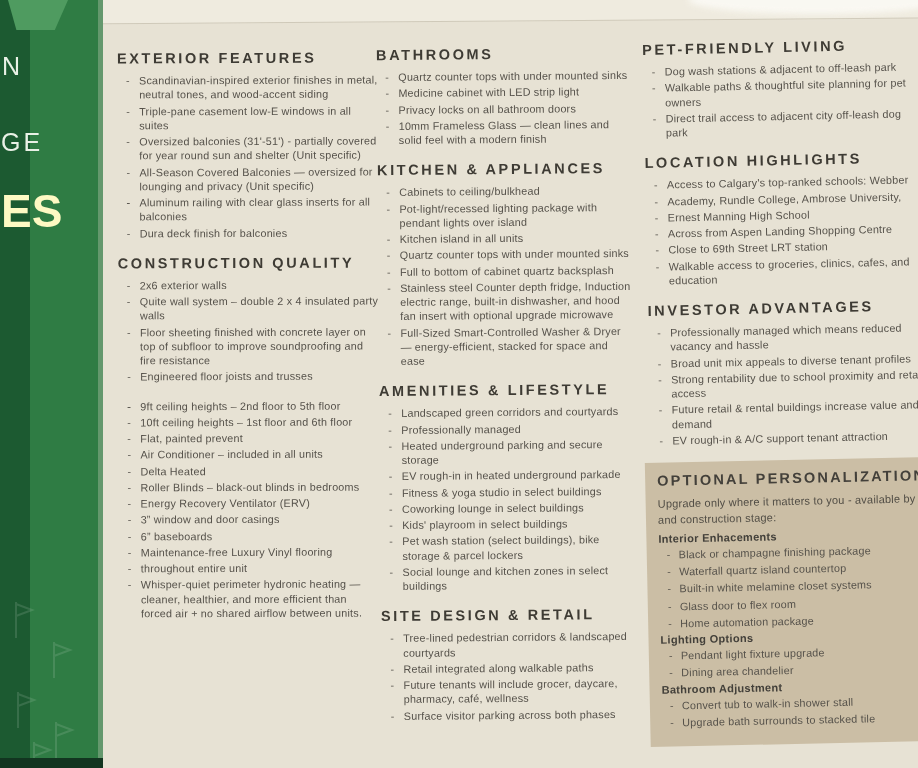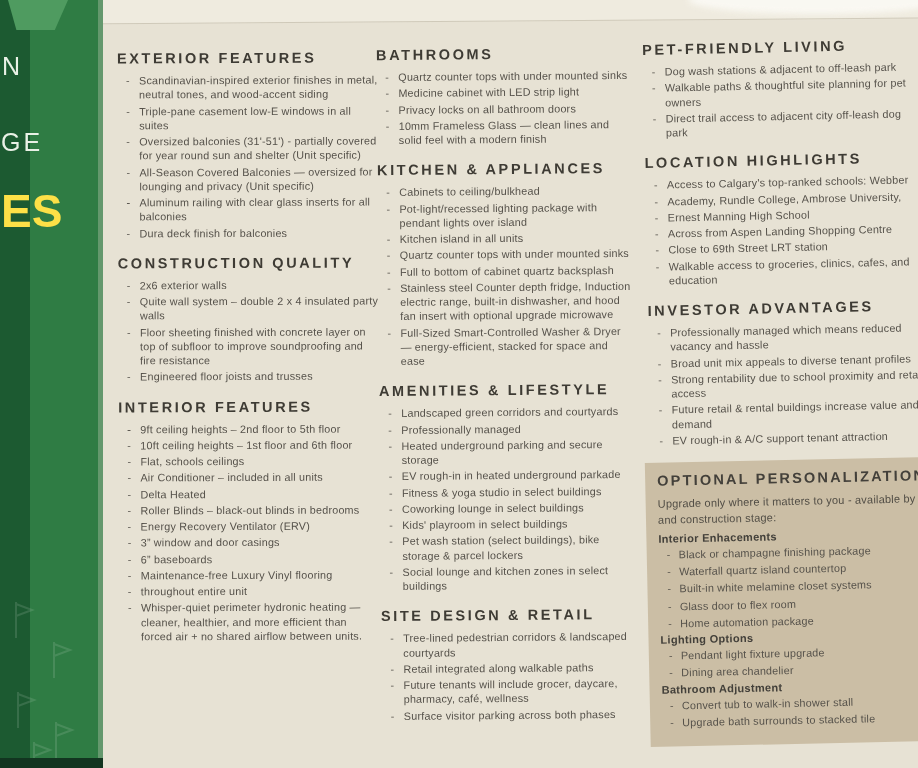--- a/index.html
+++ b/index.html
@@ -32,21 +32,21 @@
   }
   .sidebar .edge-light{
     position:absolute;right:0;top:0;width:5px;height:768px;background:#8fae8f;opacity:.55;
   }
   .sidebar .bottom-shadow{
     position:absolute;left:0;bottom:0;width:103px;height:10px;background:#123520;
   }
   .frag{position:absolute;color:#e9f1e6;line-height:1;}
   .frag-n{left:2px;top:54px;font-size:25px;letter-spacing:2px;font-weight:400;}
   .frag-ge{left:1px;top:82px;font-size:25px;letter-spacing:3px;font-weight:400;margin-top:48px;}
-  .frag-es{left:1px;top:188px;font-size:46px;font-weight:700;color:#fde047;}
+  .frag-es{left:1px;top:188px;font-size:46px;font-weight:700;color:#fef9c3;}
   .flag{position:absolute;opacity:.14;}
   
   .page-content{position:absolute;left:0;top:0;width:918px;height:544px;}
   .col{position:absolute;}
   .col1{left:118px;top:50px;width:262px;transform:rotate(-0.2deg);}
   .col2{left:379px;top:46px;width:256px;transform:rotate(-0.5deg);}
   .col3{left:642px;top:42px;width:276px;transform:rotate(-1.2deg);transform-origin:left top;}
   .section{margin-bottom:15px;}
   .sec-title{
     font-size:14.5px;font-weight:700;color:#3e3b34;letter-spacing:2.6px;
@@ -113,25 +113,24 @@
         <div class="item"><span class="dash">-</span><span>Dura deck finish for balconies</span></div>
       </div>
       <div class="section">
         <h2 class="sec-title">CONSTRUCTION  QUALITY</h2>
         <div class="item"><span class="dash">-</span><span>2x6 exterior walls</span></div>
         <div class="item"><span class="dash">-</span><span>Quite wall system – double 2 x 4 insulated party walls</span></div>
         <div class="item"><span class="dash">-</span><span>Floor sheeting finished with concrete layer on top of subfloor to improve soundproofing and fire resistance</span></div>
         <div class="item"><span class="dash">-</span><span>Engineered floor joists and trusses</span></div>
       </div>
       <div class="section">
-        <h2 class="sec-title">INTERIOR FEATURES</h2>
         <div class="item"><span class="dash">-</span></div>
         <div class="item"><span class="dash">-</span><span>9ft ceiling heights – 2nd floor to 5th floor</span></div>
         <div class="item"><span class="dash">-</span><span>10ft ceiling heights – 1st floor and 6th floor</span></div>
-        <div class="item"><span class="dash">-</span><span>Flat, schools ceilings</span></div>
+        <div class="item"><span class="dash">-</span><span>Flat, painted prevent</span></div>
         <div class="item"><span class="dash">-</span><span>Air Conditioner – included in all units</span></div>
         <div class="item"><span class="dash">-</span><span>Delta Heated</span></div>
         <div class="item"><span class="dash">-</span><span>Roller Blinds – black-out blinds in bedrooms</span></div>
         <div class="item"><span class="dash">-</span><span>Energy Recovery Ventilator (ERV)</span></div>
         <div class="item"><span class="dash">-</span><span>3” window and door casings</span></div>
         <div class="item"><span class="dash">-</span><span>6” baseboards</span></div>
         <div class="item"><span class="dash">-</span><span>Maintenance-free Luxury Vinyl flooring</span></div>
         <div class="item"><span class="dash">-</span><span>throughout entire unit</span></div>
         <div class="item"><span class="dash">-</span><span>Whisper-quiet perimeter hydronic heating — cleaner, healthier, and more efficient than forced air + no shared airflow between units.</span></div>
       </div>

